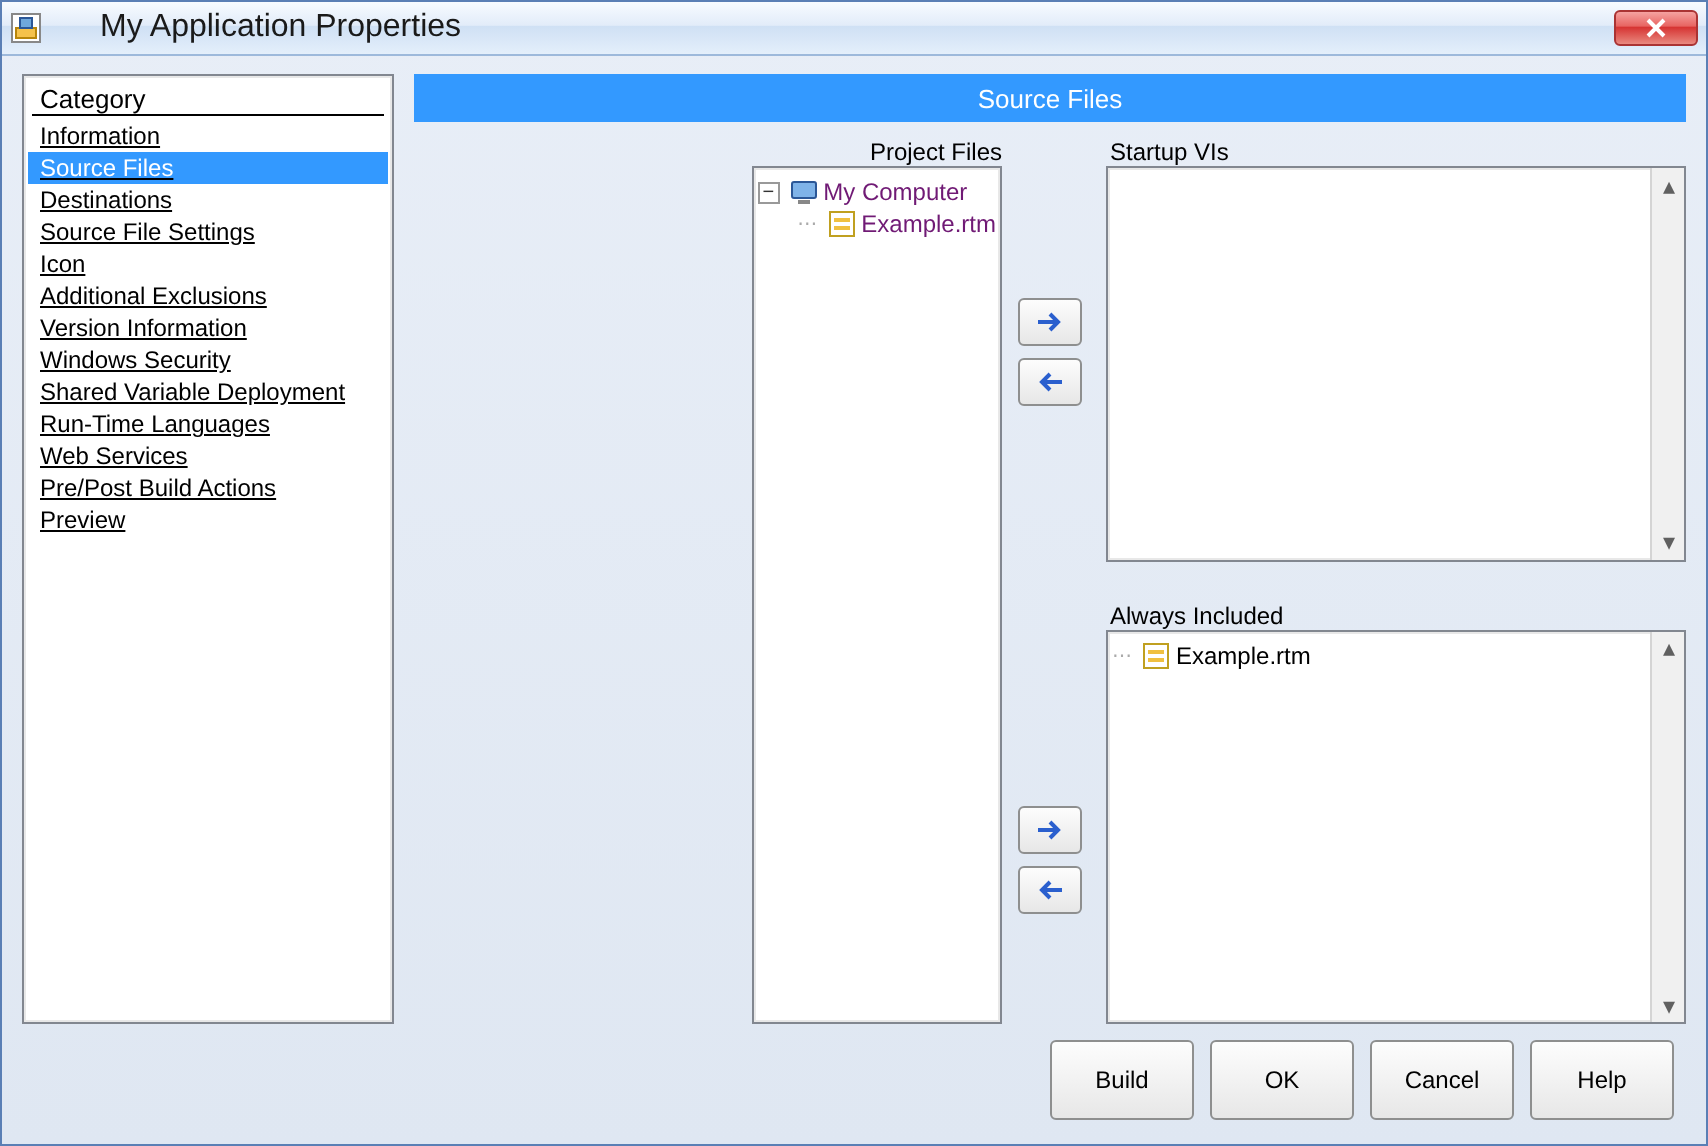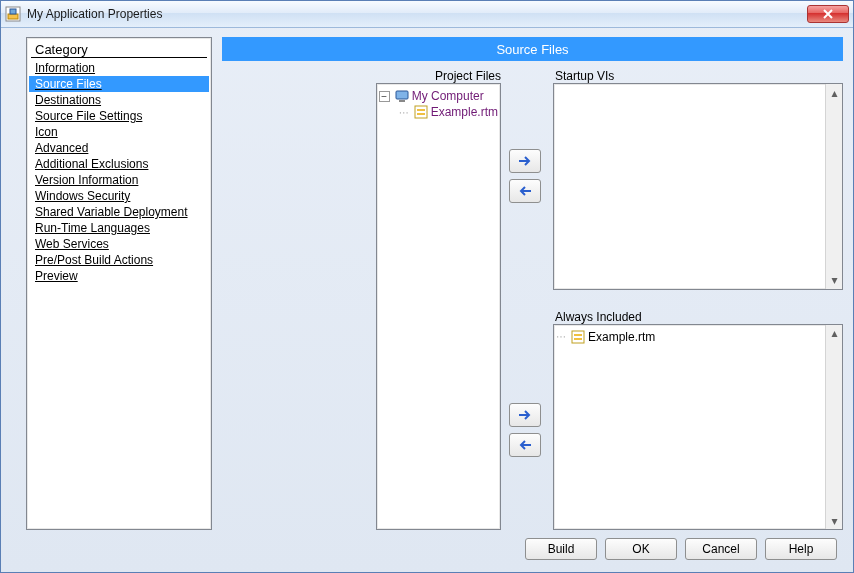--- a/index.html
+++ b/index.html
@@ -30,39 +30,39 @@
   }
   .titlebar .icon {
     width: 16px; height: 16px;
     margin-right: 6px;
     position: relative;
   }
   .titlebar .icon svg { width:16px; height:16px; }
   .titlebar .title {
     flex: 1;
     color: #1a1a1a;
-    font-size: 12px;
+    font-size: 16px;
+    margin-left: 23px;
   }
   .close-btn {
     width: 42px; height: 18px;
     background: linear-gradient(to bottom, #f5a2a0 0%, #e76360 45%, #d53130 46%, #e9897f 100%);
     border: 1px solid #a33;
     border-radius: 3px;
     display: flex; align-items: center; justify-content: center;
     color: #fff;
     font-weight: bold;
   }
   .close-btn svg { width: 10px; height: 10px; }
   .content {
     flex: 1;
     padding: 9px 10px 10px 10px;
     display: flex;
     flex-direction: column;
     gap: 8px;
-    margin-left: 15px;
   }
   .main-row {
     flex: 1;
     display: flex;
     gap: 10px;
     min-height: 0;
   }
   .category-panel {
     width: 186px;
     background: #fff;
@@ -210,21 +210,21 @@
   .scroll-stub .arrow-down { bottom:0; }
   .button-row {
     display: flex;
     justify-content: flex-end;
     gap: 8px;
     padding-right: 6px;
     padding-bottom: 2px;
   }
   .push-btn {
     min-width: 72px;
-    height: 22px;
+    height: 40px;
     background: linear-gradient(to bottom, #fdfdfd 0%, #e7e7e7 100%);
     border: 1px solid #8e8f8f;
     border-radius: 3px;
     font-size: 12px;
     color: #000;
     display:flex; align-items:center; justify-content:center;
     padding: 0 12px;
   }
 </style>
 </head>
@@ -252,21 +252,20 @@
     <div class="main-row">
 
       <div class="category-panel">
         <div class="category-header">Category</div>
         <div class="category-list" id="category-list">
             <div class="category-item">Information</div>
             <div class="category-item selected">Source Files</div>
             <div class="category-item">Destinations</div>
             <div class="category-item">Source File Settings</div>
             <div class="category-item">Icon</div>
-            <div class="category-item">Advanced</div>
             <div class="category-item">Additional Exclusions</div>
             <div class="category-item">Version Information</div>
             <div class="category-item">Windows Security</div>
             <div class="category-item">Shared Variable Deployment</div>
             <div class="category-item">Run-Time Languages</div>
             <div class="category-item">Web Services</div>
             <div class="category-item">Pre/Post Build Actions</div>
             <div class="category-item">Preview</div>
           </div>
       </div>

